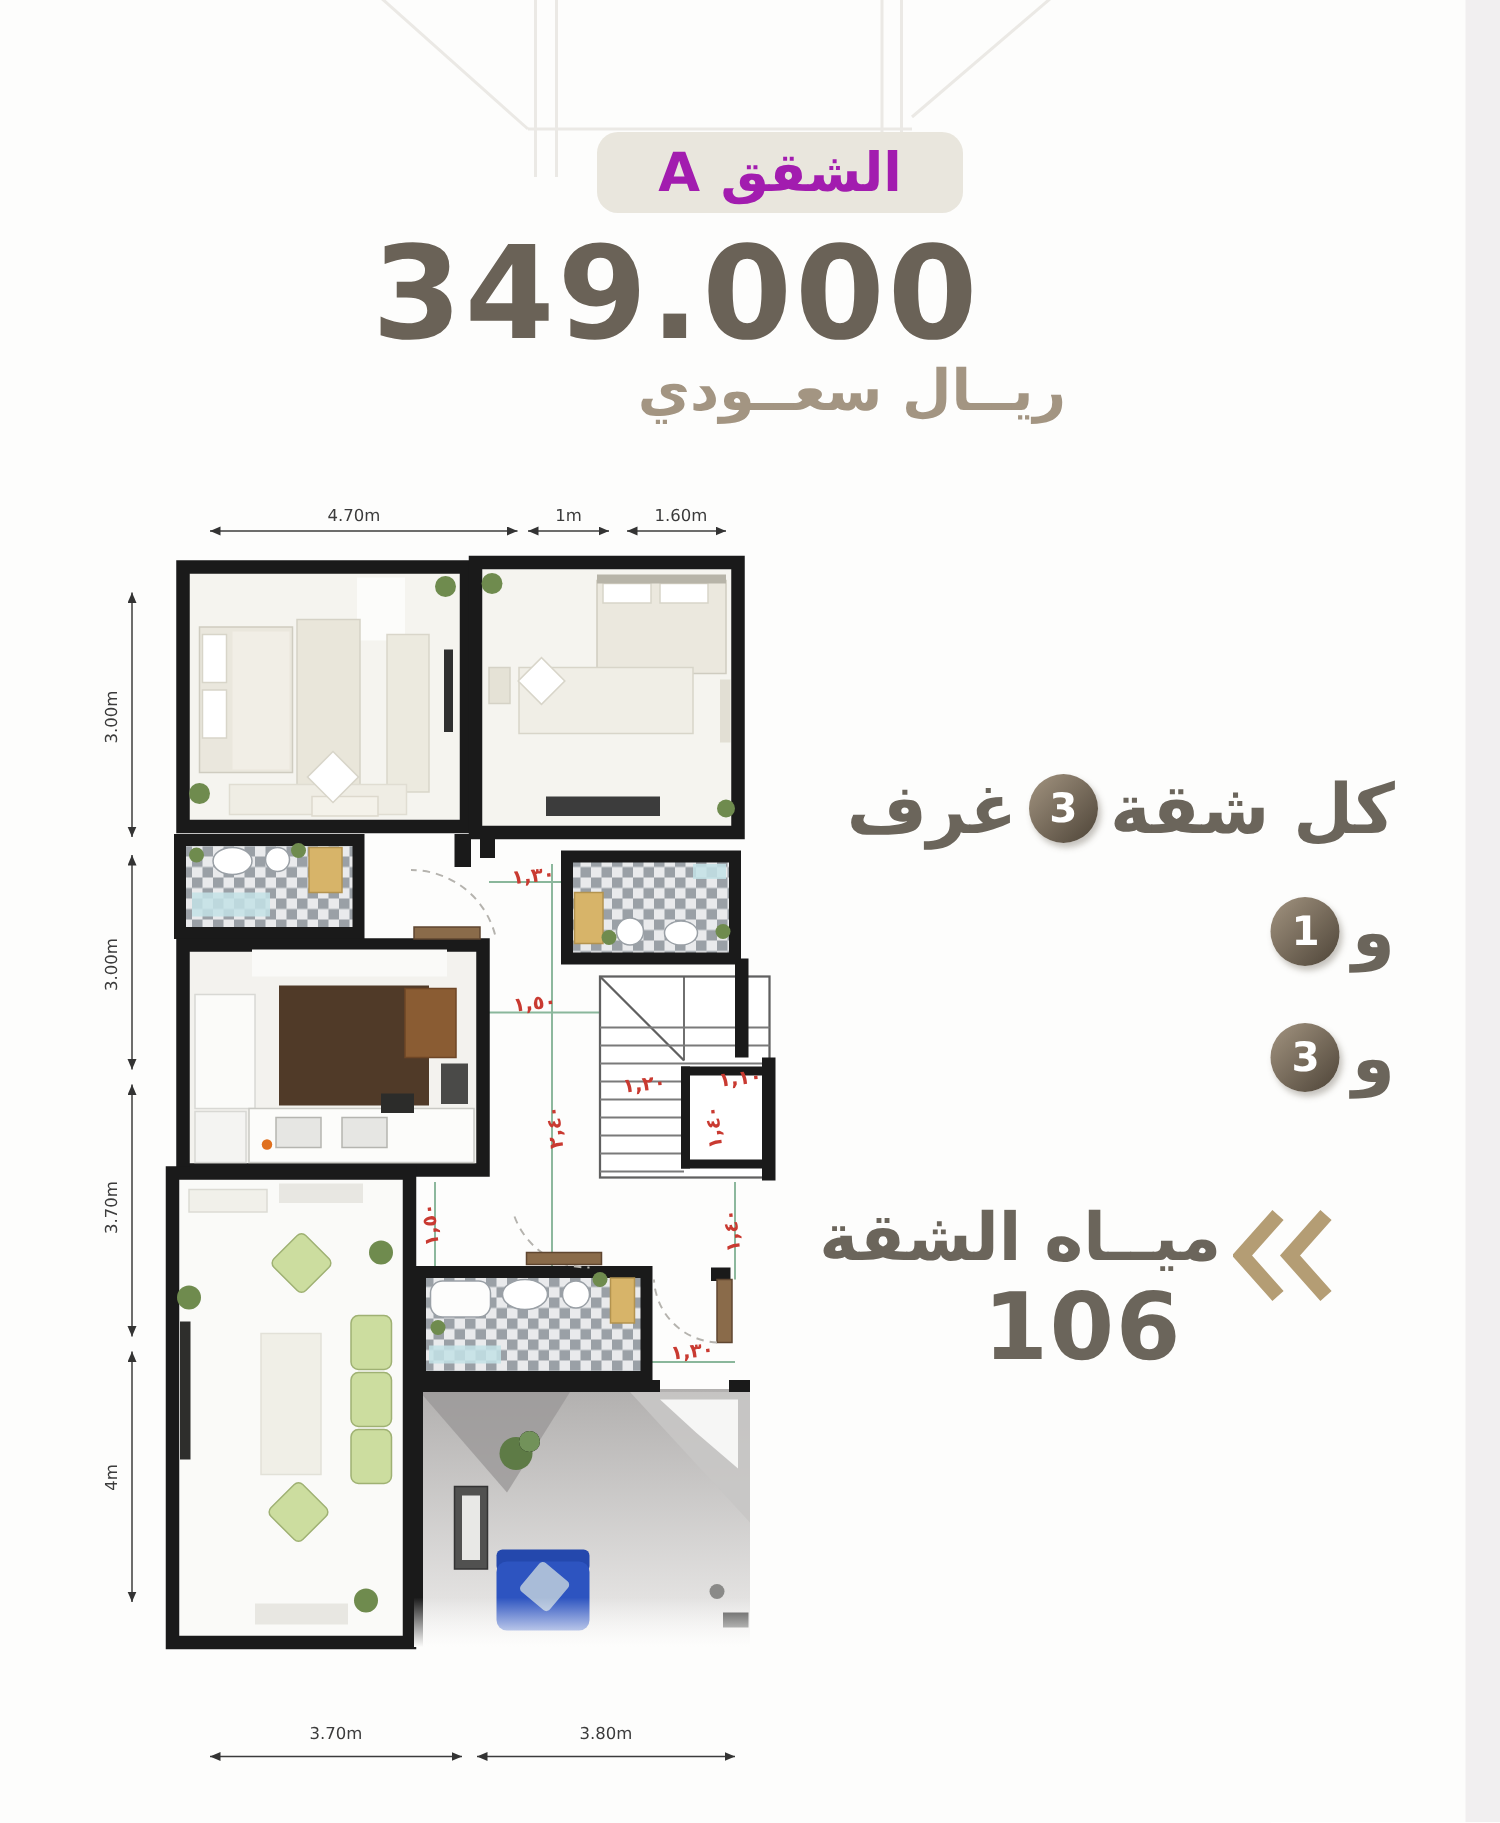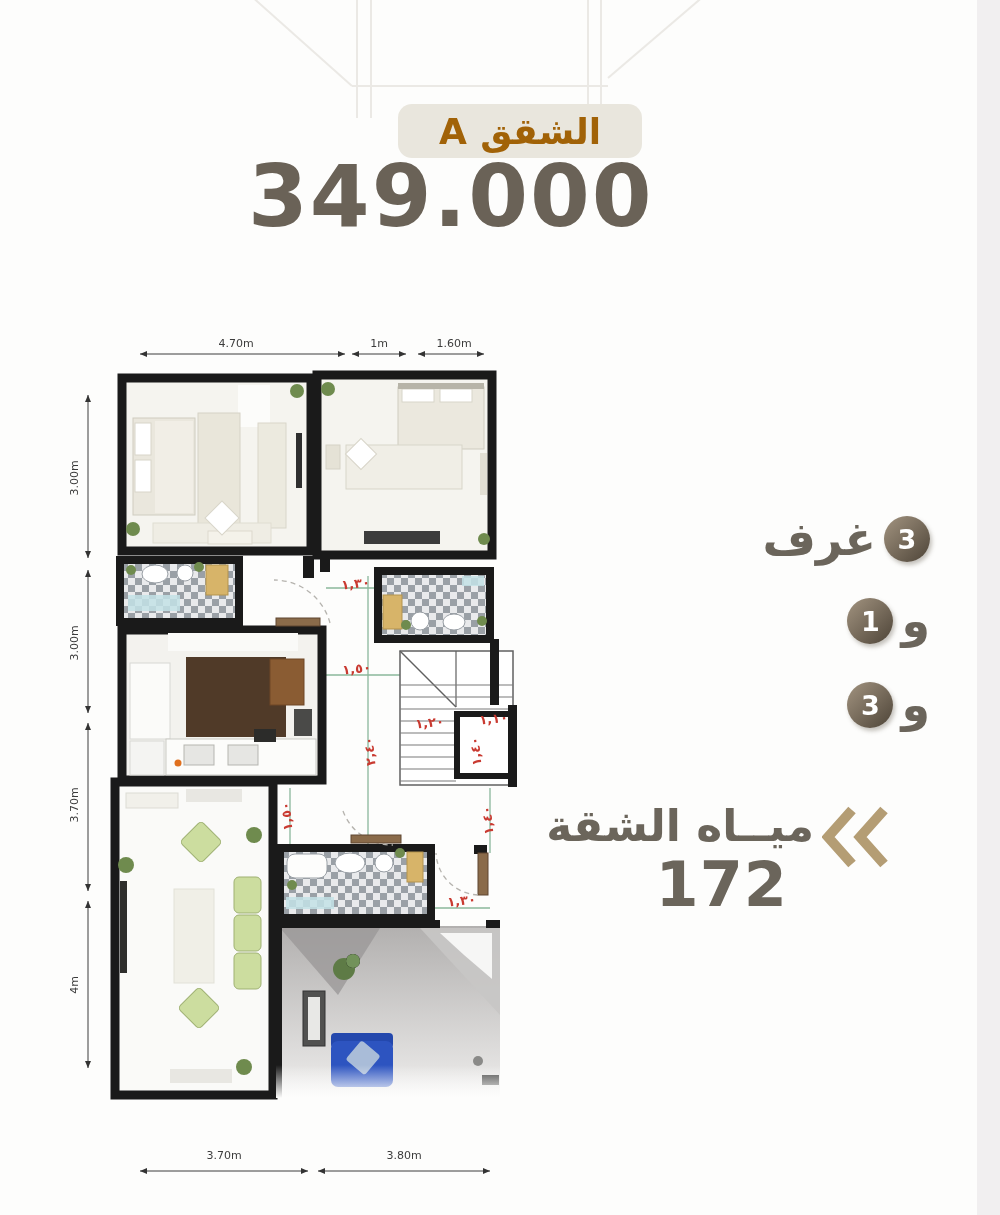--- a/index.html
+++ b/index.html
@@ -1,21 +1,21 @@
 <!DOCTYPE html>
 <html lang="ar"><head>
 <meta charset="utf-8">
 <style>
   html,body{margin:0;padding:0;background:#ffffff;}
   #page{position:relative;width:1000px;height:1215px;background:#fdfdfc;overflow:hidden;
         font-family:"DejaVu Sans",sans-serif;}
   #sidestrip{position:absolute;left:977px;top:0;width:23px;height:1215px;background:#f1eff0;}
   #sketch{position:absolute;left:0;top:0;}
-  .badge{position:absolute;left:398px;top:104px;width:244px;height:54px;background:#e9e6dd;
-         border-radius:14px;color:#a16207;font-size:36px;font-weight:700;display:flex;
+  .badge{position:absolute;left:398px;top:88px;width:244px;height:54px;background:#e9e6dd;
+         border-radius:14px;color:#a21caf;font-size:36px;font-weight:700;display:flex;
          align-items:center;justify-content:center;letter-spacing:1px;}
   .price{position:absolute;left:248px;top:146px;width:500px;height:100px;text-align:left;
          font-size:86px;font-weight:800;color:#6a6257;letter-spacing:2px;line-height:100px;}
   .currency{position:absolute;left:368px;top:238px;width:400px;text-align:center;
          font-size:38px;font-weight:600;color:#a39582;}
   .feature{position:absolute;right:70px;color:#6b655b;font-size:46px;font-weight:600;
          white-space:nowrap;display:flex;align-items:center;gap:8px;direction:rtl;}
   .cnum{display:inline-flex;width:46px;height:46px;border-radius:50%;
         background:linear-gradient(135deg,#9a8c79 10%,#564c3f 90%);color:#ffffff;
         font-size:27px;font-weight:700;align-items:center;justify-content:center;
@@ -48,43 +48,45 @@
       <line x1="352" y1="86" x2="608" y2="86"></line>
     </g>
   </svg>
 
   <div id="sidestrip"></div>
 
   <div class="badge" dir="rtl">
     <span>الشقق A</span>
   </div>
   <div class="price">349.000</div>
+  <div class="currency" dir="rtl">ريــال سعــودي</div>
 
   <div class="feature f1">
+    <span>كل شقة</span>
     <span class="cnum">3</span>
     <span>غرف</span>
   </div>
   <div class="feature f2">
     <span>و</span>
     <span class="cnum">1</span>
   </div>
   <div class="feature f3">
     <span>و</span>
     <span class="cnum">3</span>
   </div>
 
   <svg class="chev" width="70" height="68">
     <g stroke="#b49d74" stroke-width="10" fill="none">
       <polyline points="30,6 6,33 30,60"></polyline>
       <polyline points="62,6 38,33 62,60"></polyline>
     </g>
   </svg>
   <div class="area-label">ميــاه الشقة</div>
   <div class="area-value">
-    <b>172</b>
+    <b>106</b>
   </div>
 
   <svg id="plan" width="462" height="850" viewBox="0 0 462 850">
     <defs>
       <pattern id="chk" width="14" height="14" patternUnits="userSpaceOnUse">
         <rect width="14" height="14" fill="#e9eaec"></rect>
         <rect width="7" height="7" fill="#9aa0a6"></rect>
         <rect x="7" y="7" width="7" height="7" fill="#9aa0a6"></rect>
       </pattern>
       <linearGradient id="grayroom" x1="0" y1="0" x2="0" y2="1">

